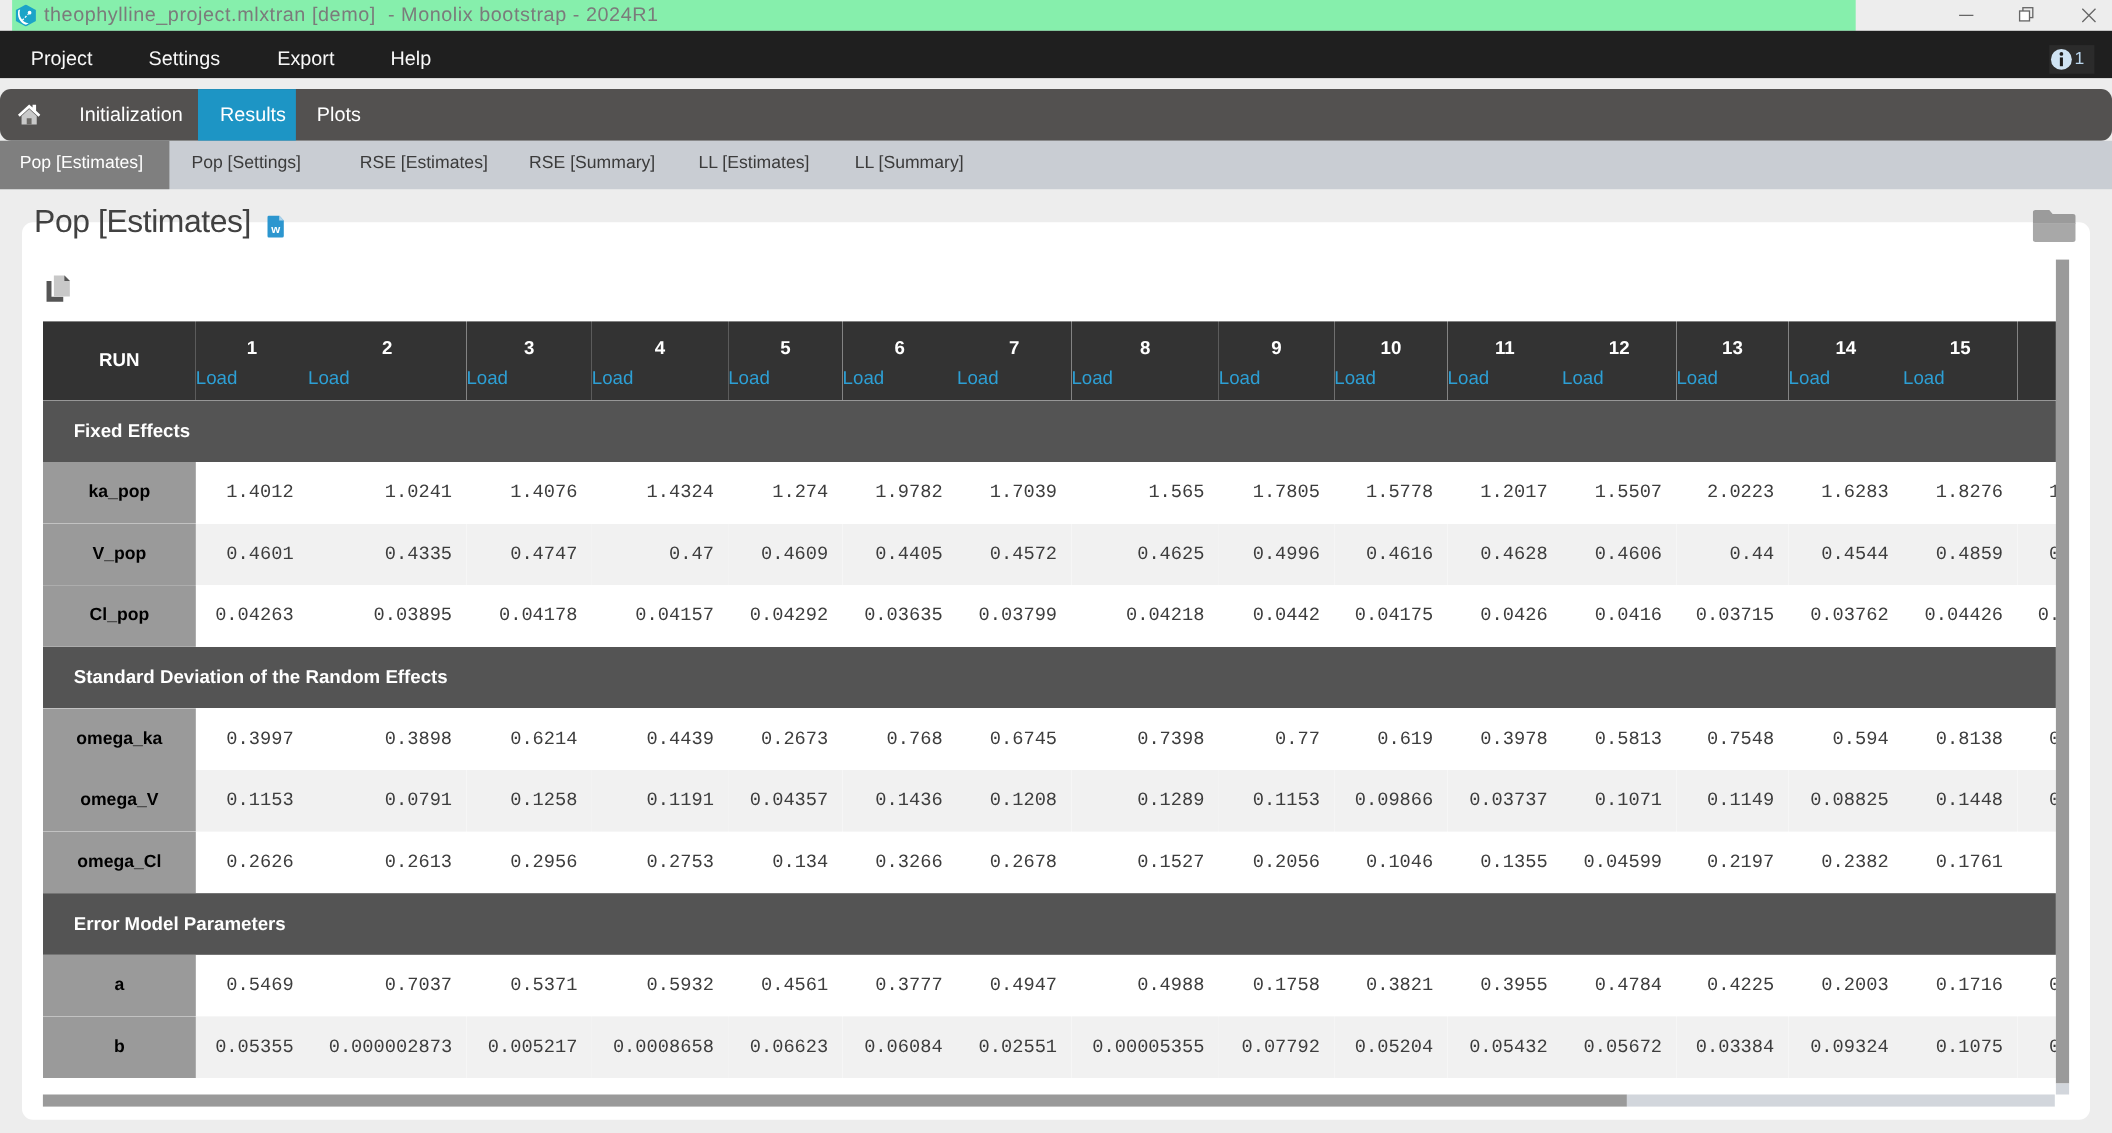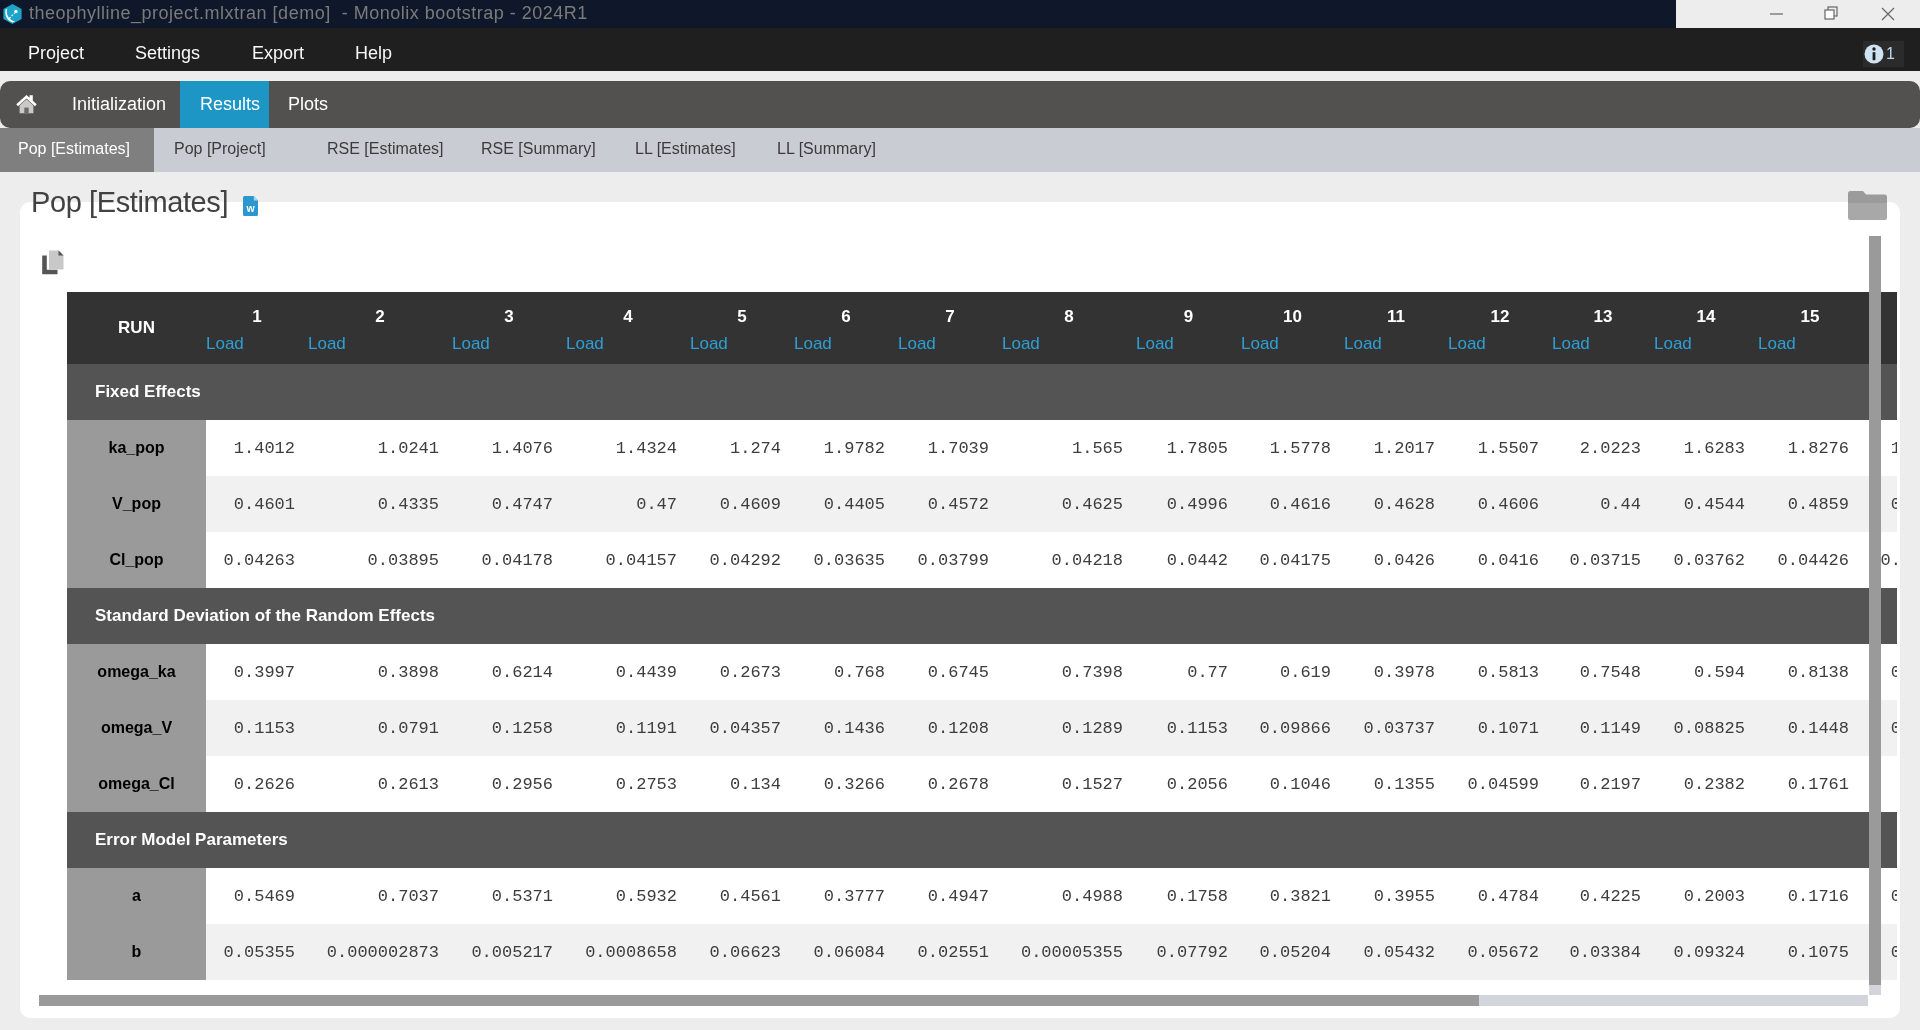--- a/index.html
+++ b/index.html
@@ -1,29 +1,29 @@
 <!DOCTYPE html>
 <html><head><meta charset="utf-8"><style>
 * { margin:0; padding:0; box-sizing:border-box; }
 html,body { width:1920px; height:1030px; overflow:hidden; background:#ededed;
   font-family:"Liberation Sans", sans-serif; }
 .abs { position:absolute; }
-#titlebar { position:absolute; left:0; top:0; width:1676px; height:28px; background:#0f172a; }
+#titlebar { position:absolute; left:11px; top:0; width:1676px; height:28px; background:#86efac; }
 #title { position:absolute; left:29px; top:3px; font-size:18px; color:#7b7b7b; letter-spacing:0.5px;}
 #menubar { position:absolute; left:0; top:28px; width:1920px; height:43px; background:#1f1f1f; }
 .mitem { position:absolute; top:15px; font-size:18px; color:#f8f8f8; }
 #tabbar { position:absolute; left:0; top:81px; width:1920px; height:47px; background:#535150;border-radius:10px; }
 .titem { position:absolute; top:13px; font-size:18px; color:#fff; }
 #resultstab { position:absolute; left:180px; top:0; width:89px; height:47px; background:#1d95c5; }
 #subbar { position:absolute; left:0; top:128px; width:1920px; height:44px; background:#c9cdd3; }
 #subactive { position:absolute; left:0; top:0; width:154px; height:44px; background:#7f7f7f; }
 .sitem { position:absolute; top:12px; font-size:16px; color:#3b3b3b; white-space:nowrap; }
 #card { position:absolute; left:20px; top:202px; width:1880px; height:816px; background:#fff; border-radius:10px; }
 #heading { position:absolute; left:31px; top:186px; font-size:29px; letter-spacing:-0.4px; color:#414141; }
-#tblwrap { position:absolute; left:39px; top:292px; width:1830px; height:688px; overflow:hidden;margin-left:28px; }
+#tblwrap { position:absolute; left:39px; top:292px; width:1830px; height:688px; overflow:hidden; }
 #tbl { table-layout:fixed; width:1898px; border-collapse:collapse; }
 #tbl th, #tbl td { padding:0; overflow:hidden; white-space:nowrap; }
 .hd th { background:#333; height:72px; vertical-align:top; }
 .hd .num { margin-top:11px; line-height:27px; font-size:17px; font-weight:bold; color:#fff; text-align:center; }
 .hd .load { line-height:27px; font-size:17px; font-weight:normal; color:#2d9fd4; text-align:left; }
 .runh { font-size:17px; font-weight:bold; color:#fff; text-align:center; vertical-align:middle !important; }
 #tbl .sec td { background:#545454; height:56px; color:#fff; font-size:17px; font-weight:bold; padding-left:28px; }
 .lbl { background:#9a9a9a; height:56px; color:#000000; font-size:16px; font-weight:bold; text-align:center; }
 #tbl td.val { background:#fff; height:56px; font-family:"Liberation Mono", monospace; font-size:17px;
   color:#3d3d3d; text-align:right; padding-right:13px !important; }
@@ -71,21 +71,21 @@
  <span class="titem" style="left:72px">Initialization</span>
  <div id="resultstab">
       <span class="titem" style="left:20px">Results</span>
     </div>
  <span class="titem" style="left:288px">Plots</span>
 </div>
 <div id="subbar">
  <div id="subactive">
       <span class="sitem" style="left:18px;color:#fff">Pop [Estimates]</span>
     </div>
- <span class="sitem" style="left:174px">Pop [Project]</span>
+ <span class="sitem" style="left:174px">Pop [Settings]</span>
  <span class="sitem" style="left:327px">RSE [Estimates]</span>
  <span class="sitem" style="left:481px">RSE [Summary]</span>
  <span class="sitem" style="left:635px">LL [Estimates]</span>
  <span class="sitem" style="left:777px">LL [Summary]</span>
 </div>
 <div id="card"></div>
 <span id="heading">Pop [Estimates]</span>
 <svg class="abs" style="left:243px;top:196px" width="16" height="21" viewBox="0 0 16 21">
   <path d="M0,1.5 a1.5,1.5 0 0 1 1.5,-1.5 L10.8,0 L15,4.4 L15,18.5 a1.5,1.5 0 0 1 -1.5,1.5 L1.5,20 a1.5,1.5 0 0 1 -1.5,-1.5 Z" fill="#2c96cf"></path>
   <path d="M10.8,0 L15,4.4 L10.8,4.4 Z" fill="#aed4ec"></path>

